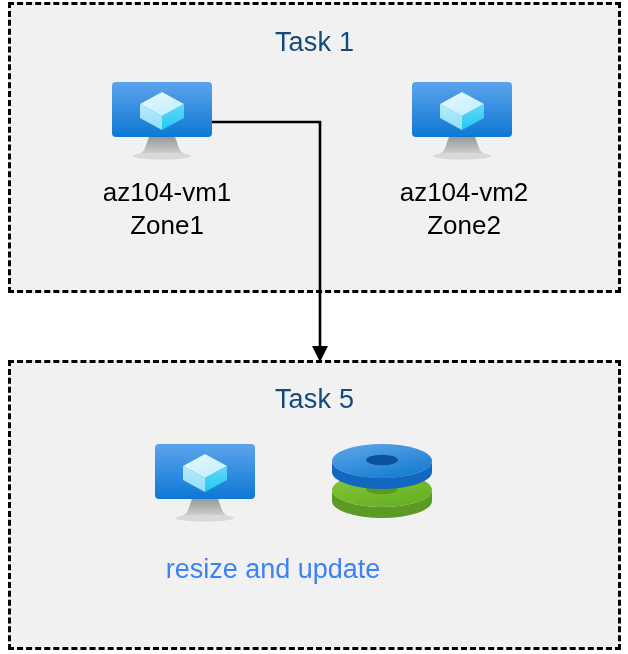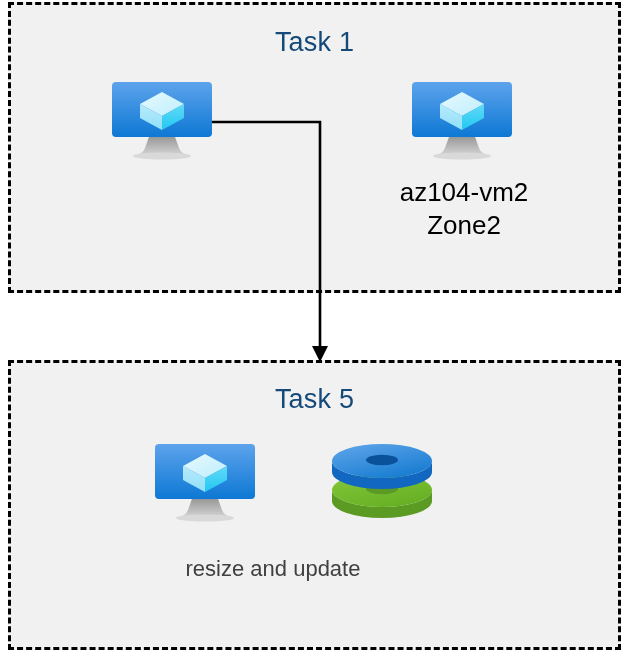--- a/index.html
+++ b/index.html
@@ -71,22 +71,22 @@
   }
   #vm1-label { left: 42px; top: 176px; width: 250px; }
   #vm2-label { left: 339px; top: 176px; width: 250px; }
 
   #task2-caption {
     position: absolute;
     left: 8px;
     top: 552px;
     width: 530px;
     text-align: center;
-    color: #404040;
-    font-size: 22px;
+    color: #3b82f6;
+    font-size: 27px;
     line-height: 34px;
     font-family: "Liberation Sans", sans-serif;
     white-space: nowrap;
   }
 
   
   .icon-wrap {
     position: absolute;
     line-height: 0;
   }
@@ -142,20 +142,22 @@
       <ellipse cx="50" cy="74" rx="29" ry="3.6" fill="#d9d9d9"></ellipse>
       <rect x="0" y="0" width="100" height="55" rx="4" ry="4" fill="url(#scr1)"></rect>
       <g>
         <path d="M50 10 L72 22 L50 34 L28 22 Z" fill="url(#cbT1)"></path>
         <path d="M28 22 L50 34 L50 48 L28 36 Z" fill="url(#cbL1)"></path>
         <path d="M72 22 L50 34 L50 48 L72 36 Z" fill="url(#cbR1)"></path>
       </g>
     </svg>
   </div>
 
+  <div id="vm1-label" class="node-label">az104-vm1
+Zone1</div>
 
   <div id="vm2-icon" class="icon-wrap">
     <svg width="100" height="78" viewBox="0 0 100 78" xmlns="http://www.w3.org/2000/svg">
       <defs>
         <linearGradient id="scr2" x1="0" y1="0" x2="0" y2="1">
           <stop offset="0" stop-color="#5da3ec"></stop>
           <stop offset="1" stop-color="#0d78d4"></stop>
         </linearGradient>
         <linearGradient id="std2" x1="0" y1="0" x2="0" y2="1">
           <stop offset="0" stop-color="#8f8f8f"></stop>

